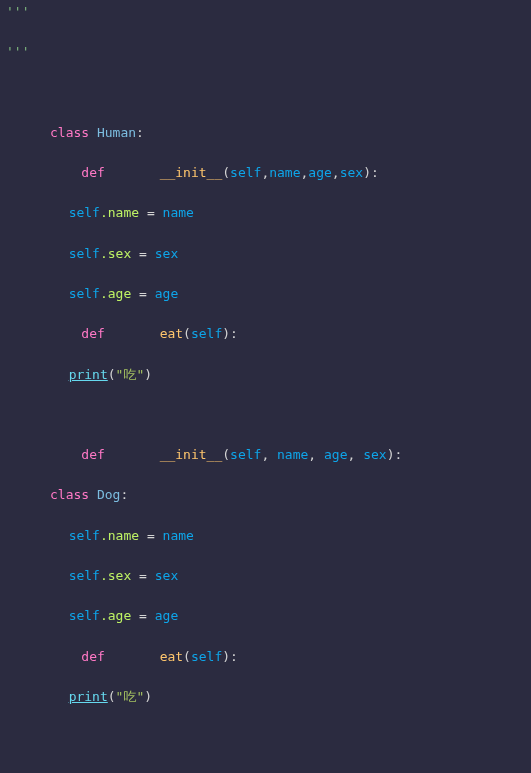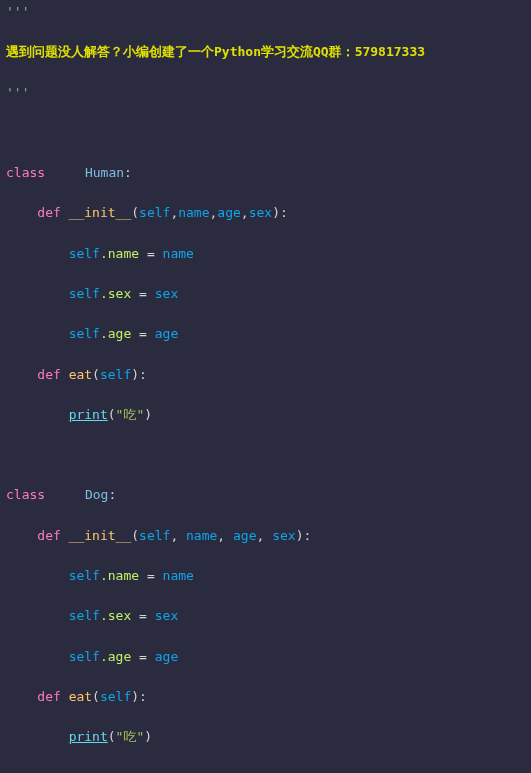--- a/index.html
+++ b/index.html
@@ -9,47 +9,46 @@
     font-size: 13px;
     line-height: 1.55;
     padding: 2px 6px 10px 6px;
     color: #c8c8c8;
     width: 531px;
   }
   .line { white-space: pre; }
   .str-g { color: #7fb97f; }
   .banner1 { color: #e0e000; font-weight: bold; }
   .banner2 { color: #4fd04f; font-weight: bold; }
-  .kw { color: #ff79c6; }
-  .cls-name { color: #7cbde0; margin-left: 32px; }
-  .fn-name { color: #ffc66d; }
+  .kw { color: #ff79c6; margin-left: 44px; }
+  .cls-name { color: #7cbde0; }
+  .fn-name { color: #ffc66d; margin-left: 47px; }
   .param { color: #0ea5e9; }
   .punct { color: #d4d4d4; }
   .op { color: #d4d4d4; }
   .self-attr { color: #bef264; }
   .builtin { color: #66d9ef; text-decoration: underline; }
   .string { color: #a5c261; }
 </style>
 </head>
 <body>
 
 <pre><div class="line"><span class="str-g">'''</span></div>
-<div class="line"><span class="banner1">遇到问题没人解答？小编创建了一个Python学习交流QQ群：</span><span class="banner1">579817333</span></div>
 <div class="line"><span class="str-g">'''</span></div>
 <div class="line"> </div>
 <div class="line"><span class="kw">class</span> <span class="cls-name">Human</span><span class="punct">:</span></div>
 <div class="line">    <span class="kw">def</span> <span class="fn-name">__init__</span><span class="punct">(</span><span class="param">self</span><span class="punct">,</span><span class="param">name</span><span class="punct">,</span><span class="param">age</span><span class="punct">,</span><span class="param">sex</span><span class="punct">):</span></div>
 <div class="line">        <span class="param">self</span><span class="self-attr">.name</span> <span class="op">=</span> <span class="param">name</span></div>
 <div class="line">        <span class="param">self</span><span class="self-attr">.sex</span> <span class="op">=</span> <span class="param">sex</span></div>
 <div class="line">        <span class="param">self</span><span class="self-attr">.age</span> <span class="op">=</span> <span class="param">age</span></div>
 <div class="line">    <span class="kw">def</span> <span class="fn-name">eat</span><span class="punct">(</span><span class="param">self</span><span class="punct">):</span></div>
 <div class="line">        <span class="builtin">print</span><span class="punct">(</span><span class="string">"吃"</span><span class="punct">)</span></div>
 <div class="line"> </div>
+<div class="line">    <span class="kw">def</span> <span class="fn-name">__init__</span><span class="punct">(</span><span class="param">self</span><span class="punct">, </span><span class="param">name</span><span class="punct">, </span><span class="param">age</span><span class="punct">, </span><span class="param">sex</span><span class="punct">):</span></div>
 <div class="line"><span class="kw">class</span> <span class="cls-name">Dog</span><span class="punct">:</span></div>
-<div class="line">    <span class="kw">def</span> <span class="fn-name">__init__</span><span class="punct">(</span><span class="param">self</span><span class="punct">, </span><span class="param">name</span><span class="punct">, </span><span class="param">age</span><span class="punct">, </span><span class="param">sex</span><span class="punct">):</span></div>
 <div class="line">        <span class="param">self</span><span class="self-attr">.name</span> <span class="op">=</span> <span class="param">name</span></div>
 <div class="line">        <span class="param">self</span><span class="self-attr">.sex</span> <span class="op">=</span> <span class="param">sex</span></div>
 <div class="line">        <span class="param">self</span><span class="self-attr">.age</span> <span class="op">=</span> <span class="param">age</span></div>
 <div class="line">    <span class="kw">def</span> <span class="fn-name">eat</span><span class="punct">(</span><span class="param">self</span><span class="punct">):</span></div>
 <div class="line">        <span class="builtin">print</span><span class="punct">(</span><span class="string">"吃"</span><span class="punct">)</span></div>
 
 
 
 
 

